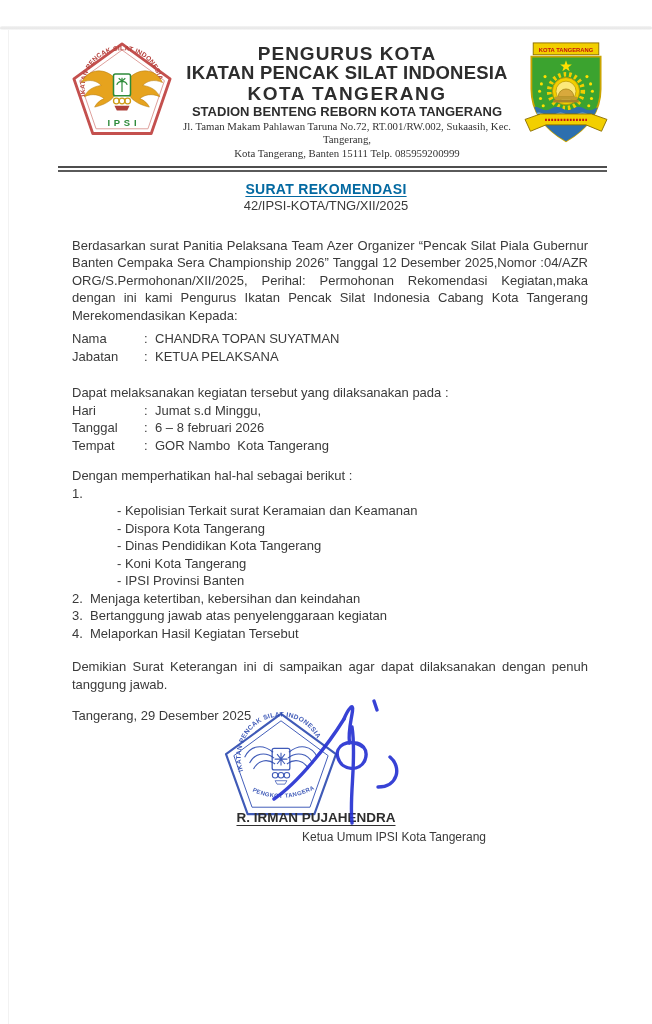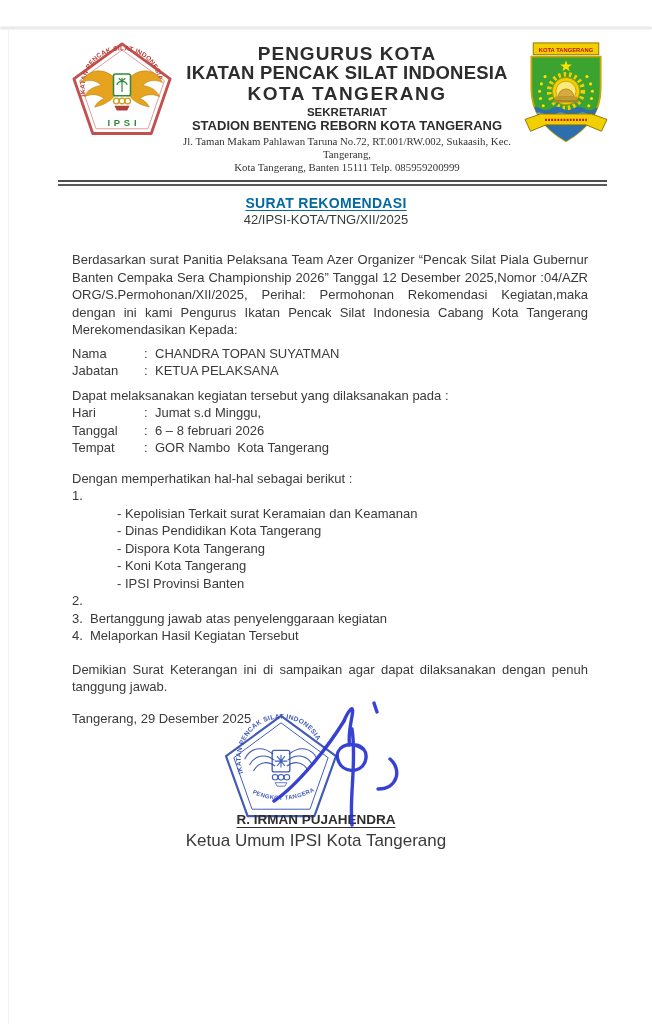--- a/index.html
+++ b/index.html
@@ -31,35 +31,35 @@
   .title-n { font-size:13px; margin-top:1px; }
 
   
   .content { margin:0 64px 0 72px; font-size:13px; line-height:17.5px; }
   .para { text-align:justify; margin-top:24px; }
   .kv { display:flex; }
   .kv-label { width:72px; flex:none; }
   .kv-colon { width:11px; flex:none; }
   .kv-value { white-space:pre-wrap; }
   .recipient-block { margin-top:6px; }
-  .event-intro { margin-top:7px; }
+  .event-intro { margin-top:19px; }
   .cond-intro  { margin-top:13px; }
   .cond-row { display:flex; }
   .cond-num { width:18px; flex:none; }
   .sub-item { padding-left:45px; white-space:pre-wrap; }
   .closing { margin-top:16px; text-align:justify; }
   .date-line { margin-top:14px; }
 
   
   .sig-area { position:relative; height:84px; }
   .stamp-svg { position:absolute; left:150px; top:-14px; z-index:1; }
   .sign-svg  { position:absolute; left:198px; top:-28px; z-index:2; }
   .sig-name  { margin-left:74px; width:340px; text-align:center; font-weight:bold; font-size:13.5px;
                color:#2e2e2e; text-decoration:underline; text-underline-offset:2.5px; position:relative; z-index:1; }
-  .sig-title { margin-left:74px; width:340px; text-align:center; font-size:17px; margin-top:3px; }
+  .sig-title { margin-left:74px; width:340px; text-align:right; font-size:12px; margin-top:3px; }
 </style>
 </head>
 <body>
 
 <div class="page">
   <div class="top-edge"></div>
   <div class="left-edge"></div>
 
   <div class="letterhead">
     <div class="lh-left">
@@ -83,21 +83,20 @@
         </g>
         <path d="M47 67.5 h16 l-2.5 5 h-11 Z" fill="#b0413a"></path>
         <text x="57" y="89" text-anchor="middle" font-size="10" font-weight="bold" fill="#2e8b3a" letter-spacing="4">IPSI</text>
       </svg>
     </div>
 
     <div class="lh-center">
       <div class="lh-l1">PENGURUS KOTA</div>
       <div class="lh-l2">IKATAN PENCAK SILAT INDONESIA</div>
       <div class="lh-l3">KOTA TANGERANG</div>
-      <div class="lh-sek">SEKRETARIAT</div>
       <div class="lh-stad">STADION BENTENG REBORN KOTA TANGERANG</div>
       <div class="lh-addr">Jl. Taman Makam Pahlawan Taruna No.72, RT.001/RW.002, Sukaasih, Kec. Tangerang,</div>
       <div class="lh-addr">Kota Tangerang, Banten 15111 Telp. 085959200999</div>
     </div>
 
     <div class="lh-right">
       <svg width="92" height="102" viewBox="0 0 100 112">
         <defs>
             <clipPath id="shieldClip">
               <path d="M12 16 H88 V52 C88 76 76 94 50 109 C24 94 12 76 12 52 Z"></path>
@@ -179,26 +178,27 @@
       </div>
     </div>
 
     <div class="cond-intro">Dengan memperhatikan hal-hal sebagai berikut :</div>
 
     <div>
       <div class="cond-row">
         <span class="cond-num">1.</span>
       </div>
       <div class="sub-item">- Kepolisian Terkait surat Keramaian dan Keamanan</div>
+      <div class="sub-item">- Dispora Kota Tangerang</div>
       <div class="sub-item">- Dinas Pendidikan Kota Tangerang</div>
-      <div class="sub-item">- Dispora Kota Tangerang</div>
       <div class="sub-item">- Koni Kota Tangerang</div>
       <div class="sub-item">- IPSI Provinsi Banten</div>
       <div class="cond-row">
         <span class="cond-num">2.</span>
+        <span>Menjaga ketertiban, kebersihan dan keindahan</span>
       </div>
       <div class="cond-row">
         <span class="cond-num">3.</span>
         <span>Bertanggung jawab atas penyelenggaraan kegiatan</span>
       </div>
       <div class="cond-row">
         <span class="cond-num">4.</span>
         <span>Melaporkan Hasil Kegiatan Tersebut</span>
       </div>
     </div>

